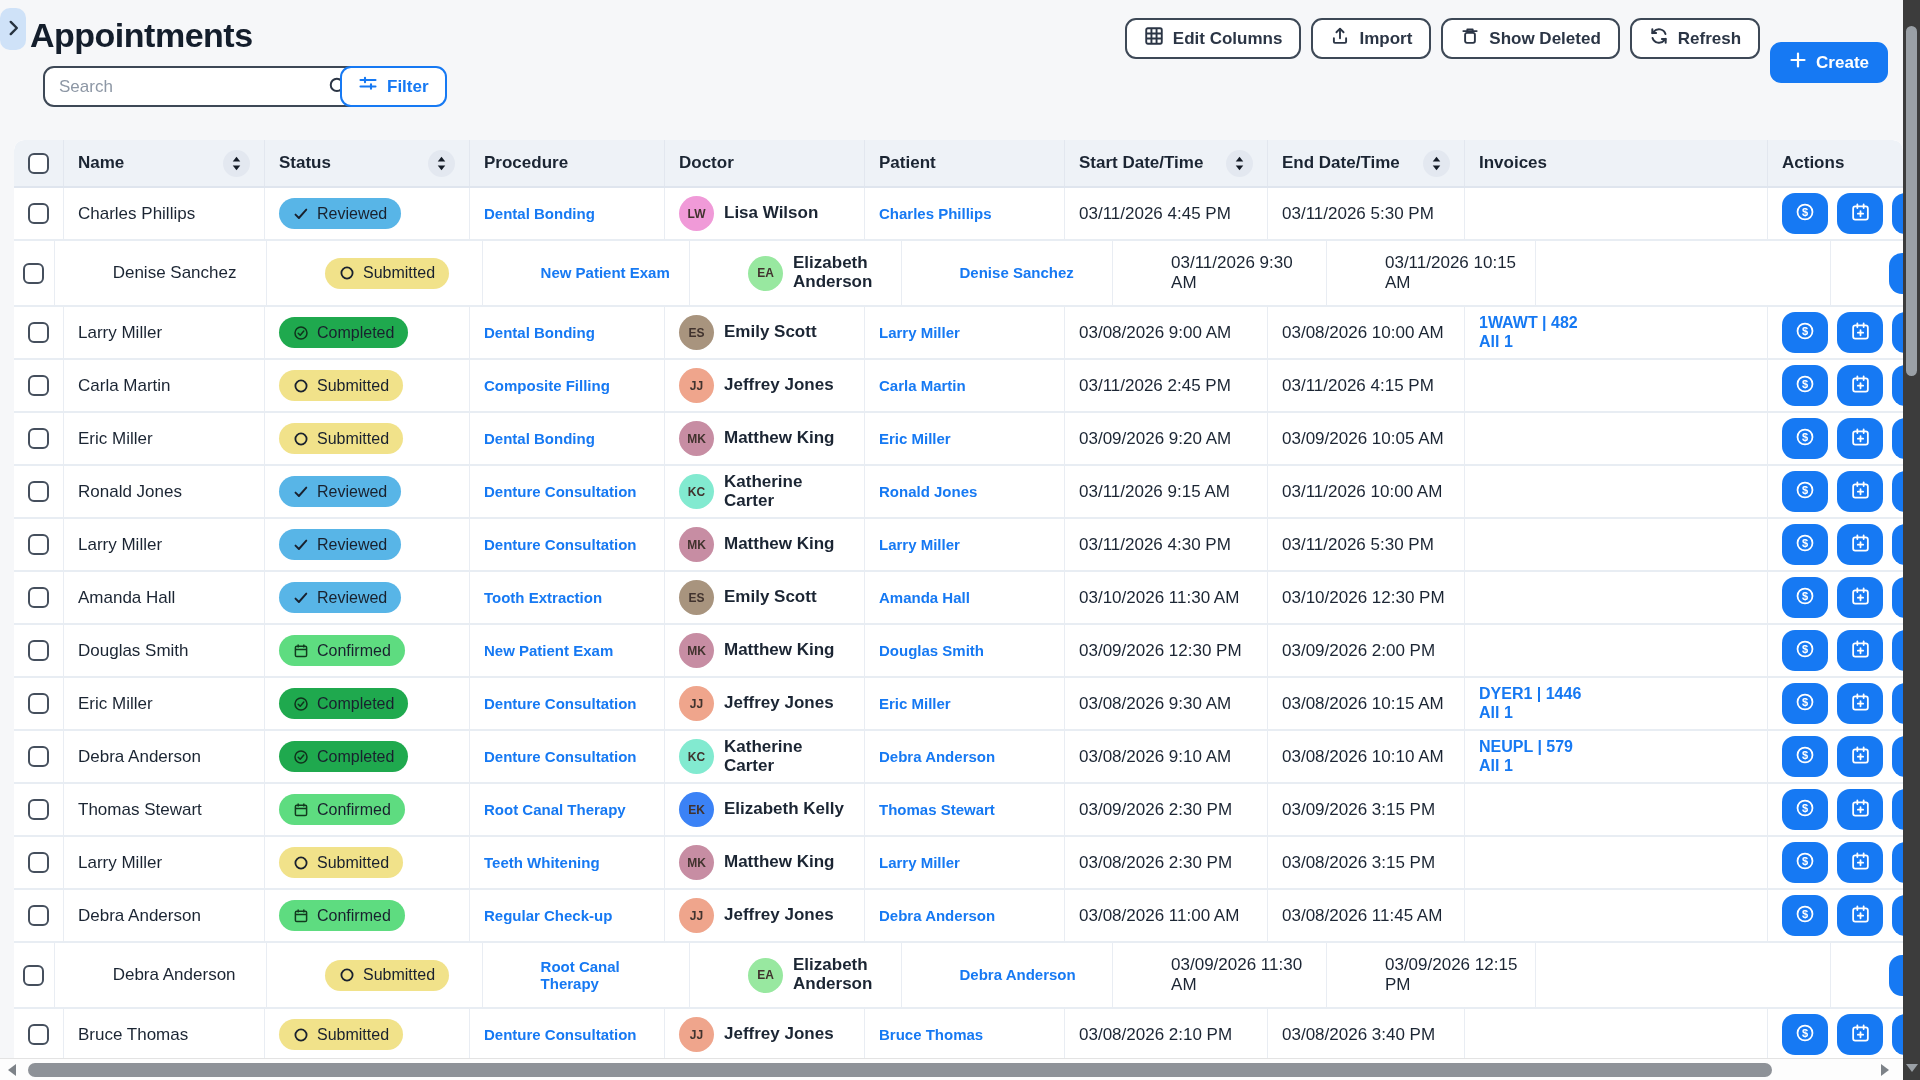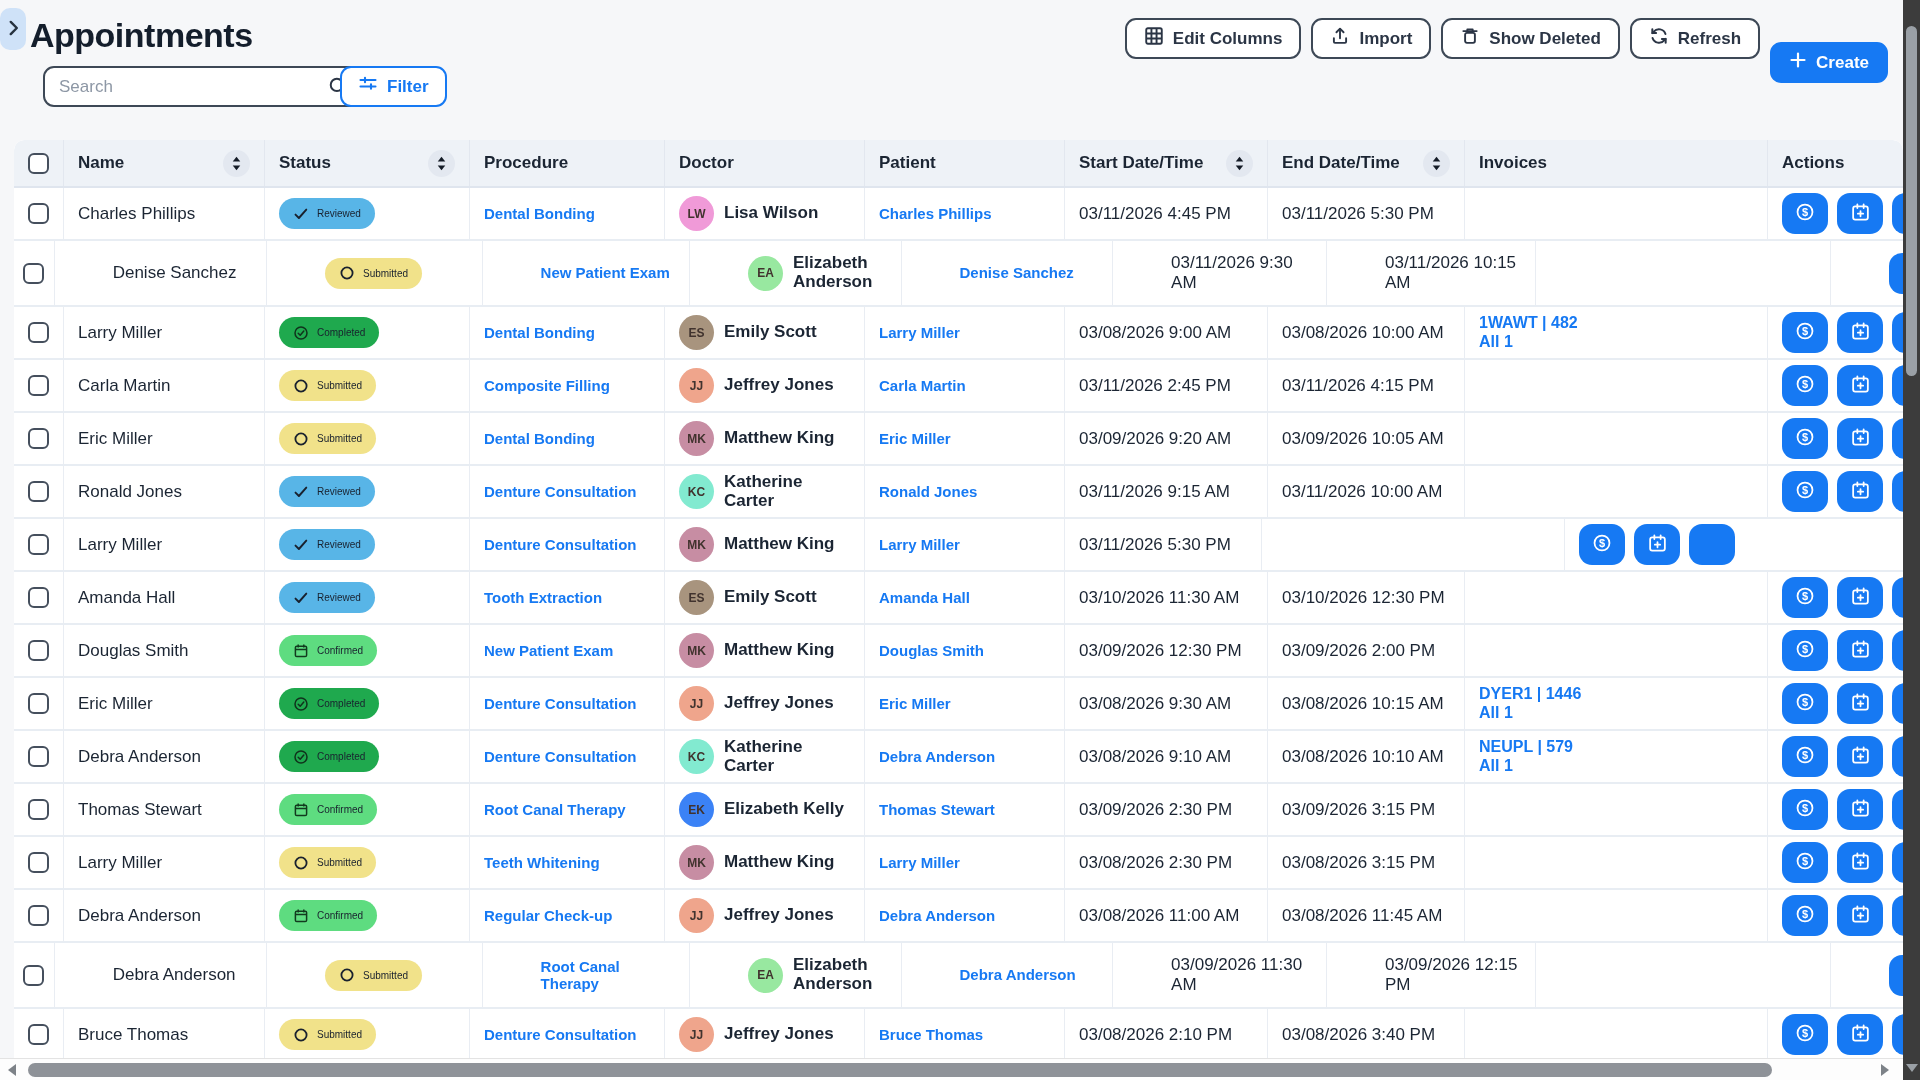--- a/index.html
+++ b/index.html
@@ -53,21 +53,21 @@
   .col-patient { width:200px; }
   .col-start { width:203px; }
   .col-end { width:197px; }
   .col-invoices { width:303px; flex-direction:column; align-items:flex-start; justify-content:center; }
   .col-actions { flex:1; gap:9px; }
 
   .cb { width:21px; height:21px; border:2.5px solid #454f5d; border-radius:6px; background:#fff;
     display:inline-block; cursor:pointer; }
 
   .pill { display:inline-flex; align-items:center; gap:8px; height:31px; padding:0 14px;
-    border-radius:16px; font-size:10px; color:#19212e; white-space:nowrap; }
+    border-radius:16px; font-size:16px; color:#19212e; white-space:nowrap; }
   .pill-reviewed  { background:#58b5e7; }
   .pill-submitted { background:#f1e28a; }
   .pill-completed { background:#1fa94e; }
   .pill-confirmed { background:#5edc80; }
 
   .link { color:#1679f3; font-weight:700; text-decoration:none; cursor:pointer; font-size:15px; line-height:1.15; }
   .link.inv { font-size:16px; }
 
   .avatar { width:35px; height:35px; border-radius:50%; display:inline-flex; align-items:center;
     justify-content:center; font-size:12px; font-weight:700; color:#41332e; flex:none; }
@@ -551,20 +551,23 @@
         <div class="td col-procedure">
           <a class="link">Denture Consultation</a>
         </div>
         <div class="td col-doctor">
           <span class="avatar" style="background:#c78da3">MK</span>
           <span class="docname">Matthew King</span>
         </div>
         <div class="td col-patient">
           <a class="link">Larry Miller</a>
         </div>
+        <div class="td col-start">
+          <span>03/11/2026 4:30 PM</span>
+        </div>
         <div class="td col-end">
           <span>03/11/2026 5:30 PM</span>
         </div>
         <div class="td col-invoices"></div>
         <div class="td col-actions">
           <button class="abtn">
             <span><svg width="22" height="22" viewBox="0 0 20 20" fill="none" stroke="#fff" stroke-width="1.6">
                 <circle cx="10" cy="10" r="6.8"></circle>
                 <text x="10" y="13.6" font-size="10" font-weight="bold" fill="#fff" stroke="none" text-anchor="middle" font-family="Liberation Sans, sans-serif">$</text>
               </svg></span>

